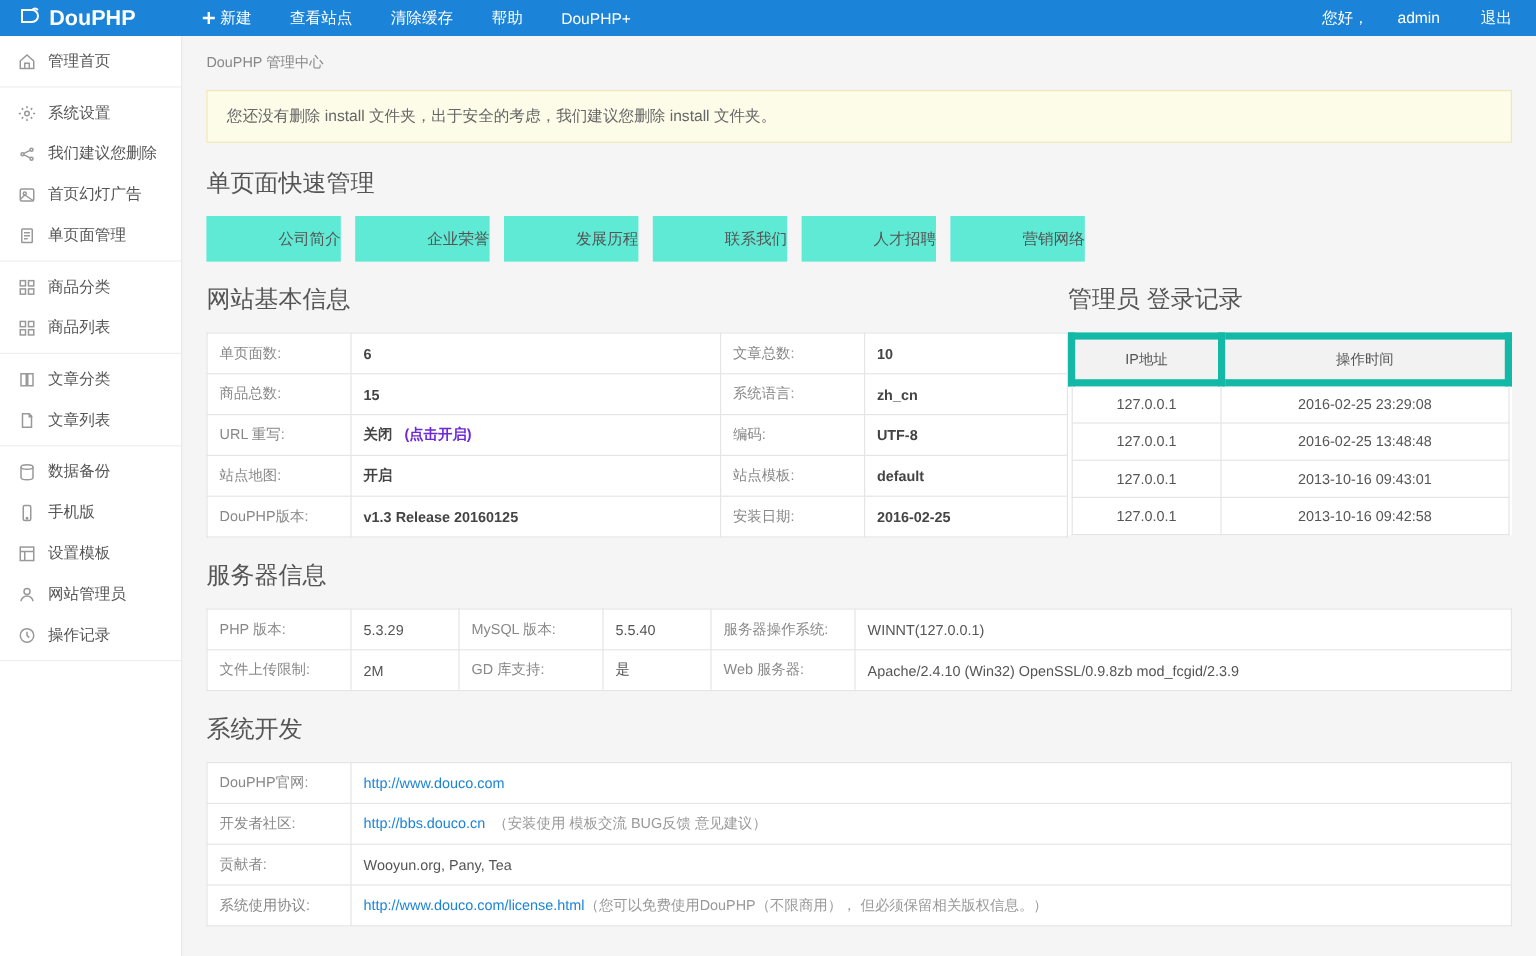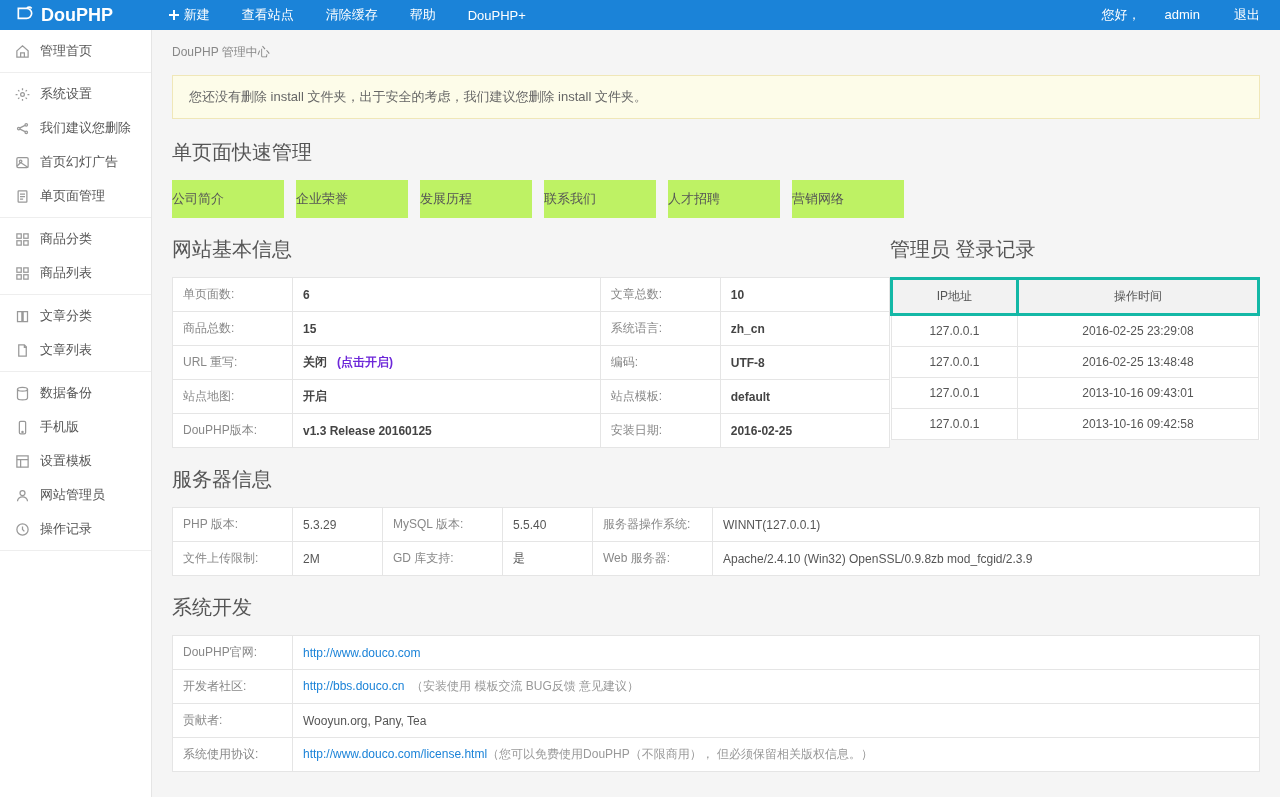--- a/index.html
+++ b/index.html
@@ -21,36 +21,36 @@
     .sidebar-item { display: flex; align-items: center; padding: 8px 14px; cursor: pointer; color: #555; }
     .sidebar-item .icon { width: 16px; height: 16px; margin-right: 10px; display: flex; align-items: center; justify-content: center; color: #888; }
     
     .main { flex: 1; padding: 0 20px 20px; }
     .breadcrumb { padding: 14px 0; color: #888; font-size: 12px; }
     .alert { background: #fdfce9; border: 1px solid #f0e7b8; padding: 12px 16px; color: #666; margin-bottom: 20px; }
     
     .section-title { font-size: 20px; color: #555; margin: 18px 0 14px; }
     
     .tab-buttons { display: flex; gap: 12px; }
-    .tab-btn { background: #bef264; border: none; padding: 10px 0; width: 112px; text-align: left; cursor: pointer; color: #555; font-size: 13px; }
+    .tab-btn { background: #5eead4; border: none; padding: 10px 0; width: 112px; text-align: right; cursor: pointer; color: #555; font-size: 13px; }
     
     .two-col { display: flex; }
     .col-left { flex: 1; }
     .col-right { width: 370px; }
     
     table.info { width: 100%; border-collapse: collapse; background: #fff; border: 1px solid #e5e5e5; }
     table.info td { border: 1px solid #e5e5e5; padding: 8px 10px; color: #555; font-size: 12px; }
     table.info td.label { color: #888; width: 120px; }
     table.info td.val { font-weight: bold; color: #444; }
     .red { color: #6d28d9; font-weight: bold; }
     .link { color: #1b83d8; cursor: pointer; }
     .gray { color: #999; }
     
     table.log { width: 100%; border-collapse: collapse; background: #fff; border: 1px solid #e5e5e5; }
-    table.log th { background: #f2f2f2; border: 3px solid #14b8a6; padding: 8px; color: #555; font-weight: normal; text-align: center; font-size: 12px; }
+    table.log th { background: #f2f2f2; border: 6px solid #14b8a6; padding: 8px; color: #555; font-weight: normal; text-align: center; font-size: 12px; }
     table.log td { border: 1px solid #e5e5e5; padding: 8px; text-align: center; color: #555; font-size: 12px; }
     
     .footer { text-align: center; color: #888; padding: 25px 0; font-size: 12px; }
   </style>
 </head>
 <body>
 
 <div class="header">
   <div class="logo">
     <svg width="20" height="20" viewBox="0 0 24 24" fill="none" stroke="#fff" stroke-width="2">

